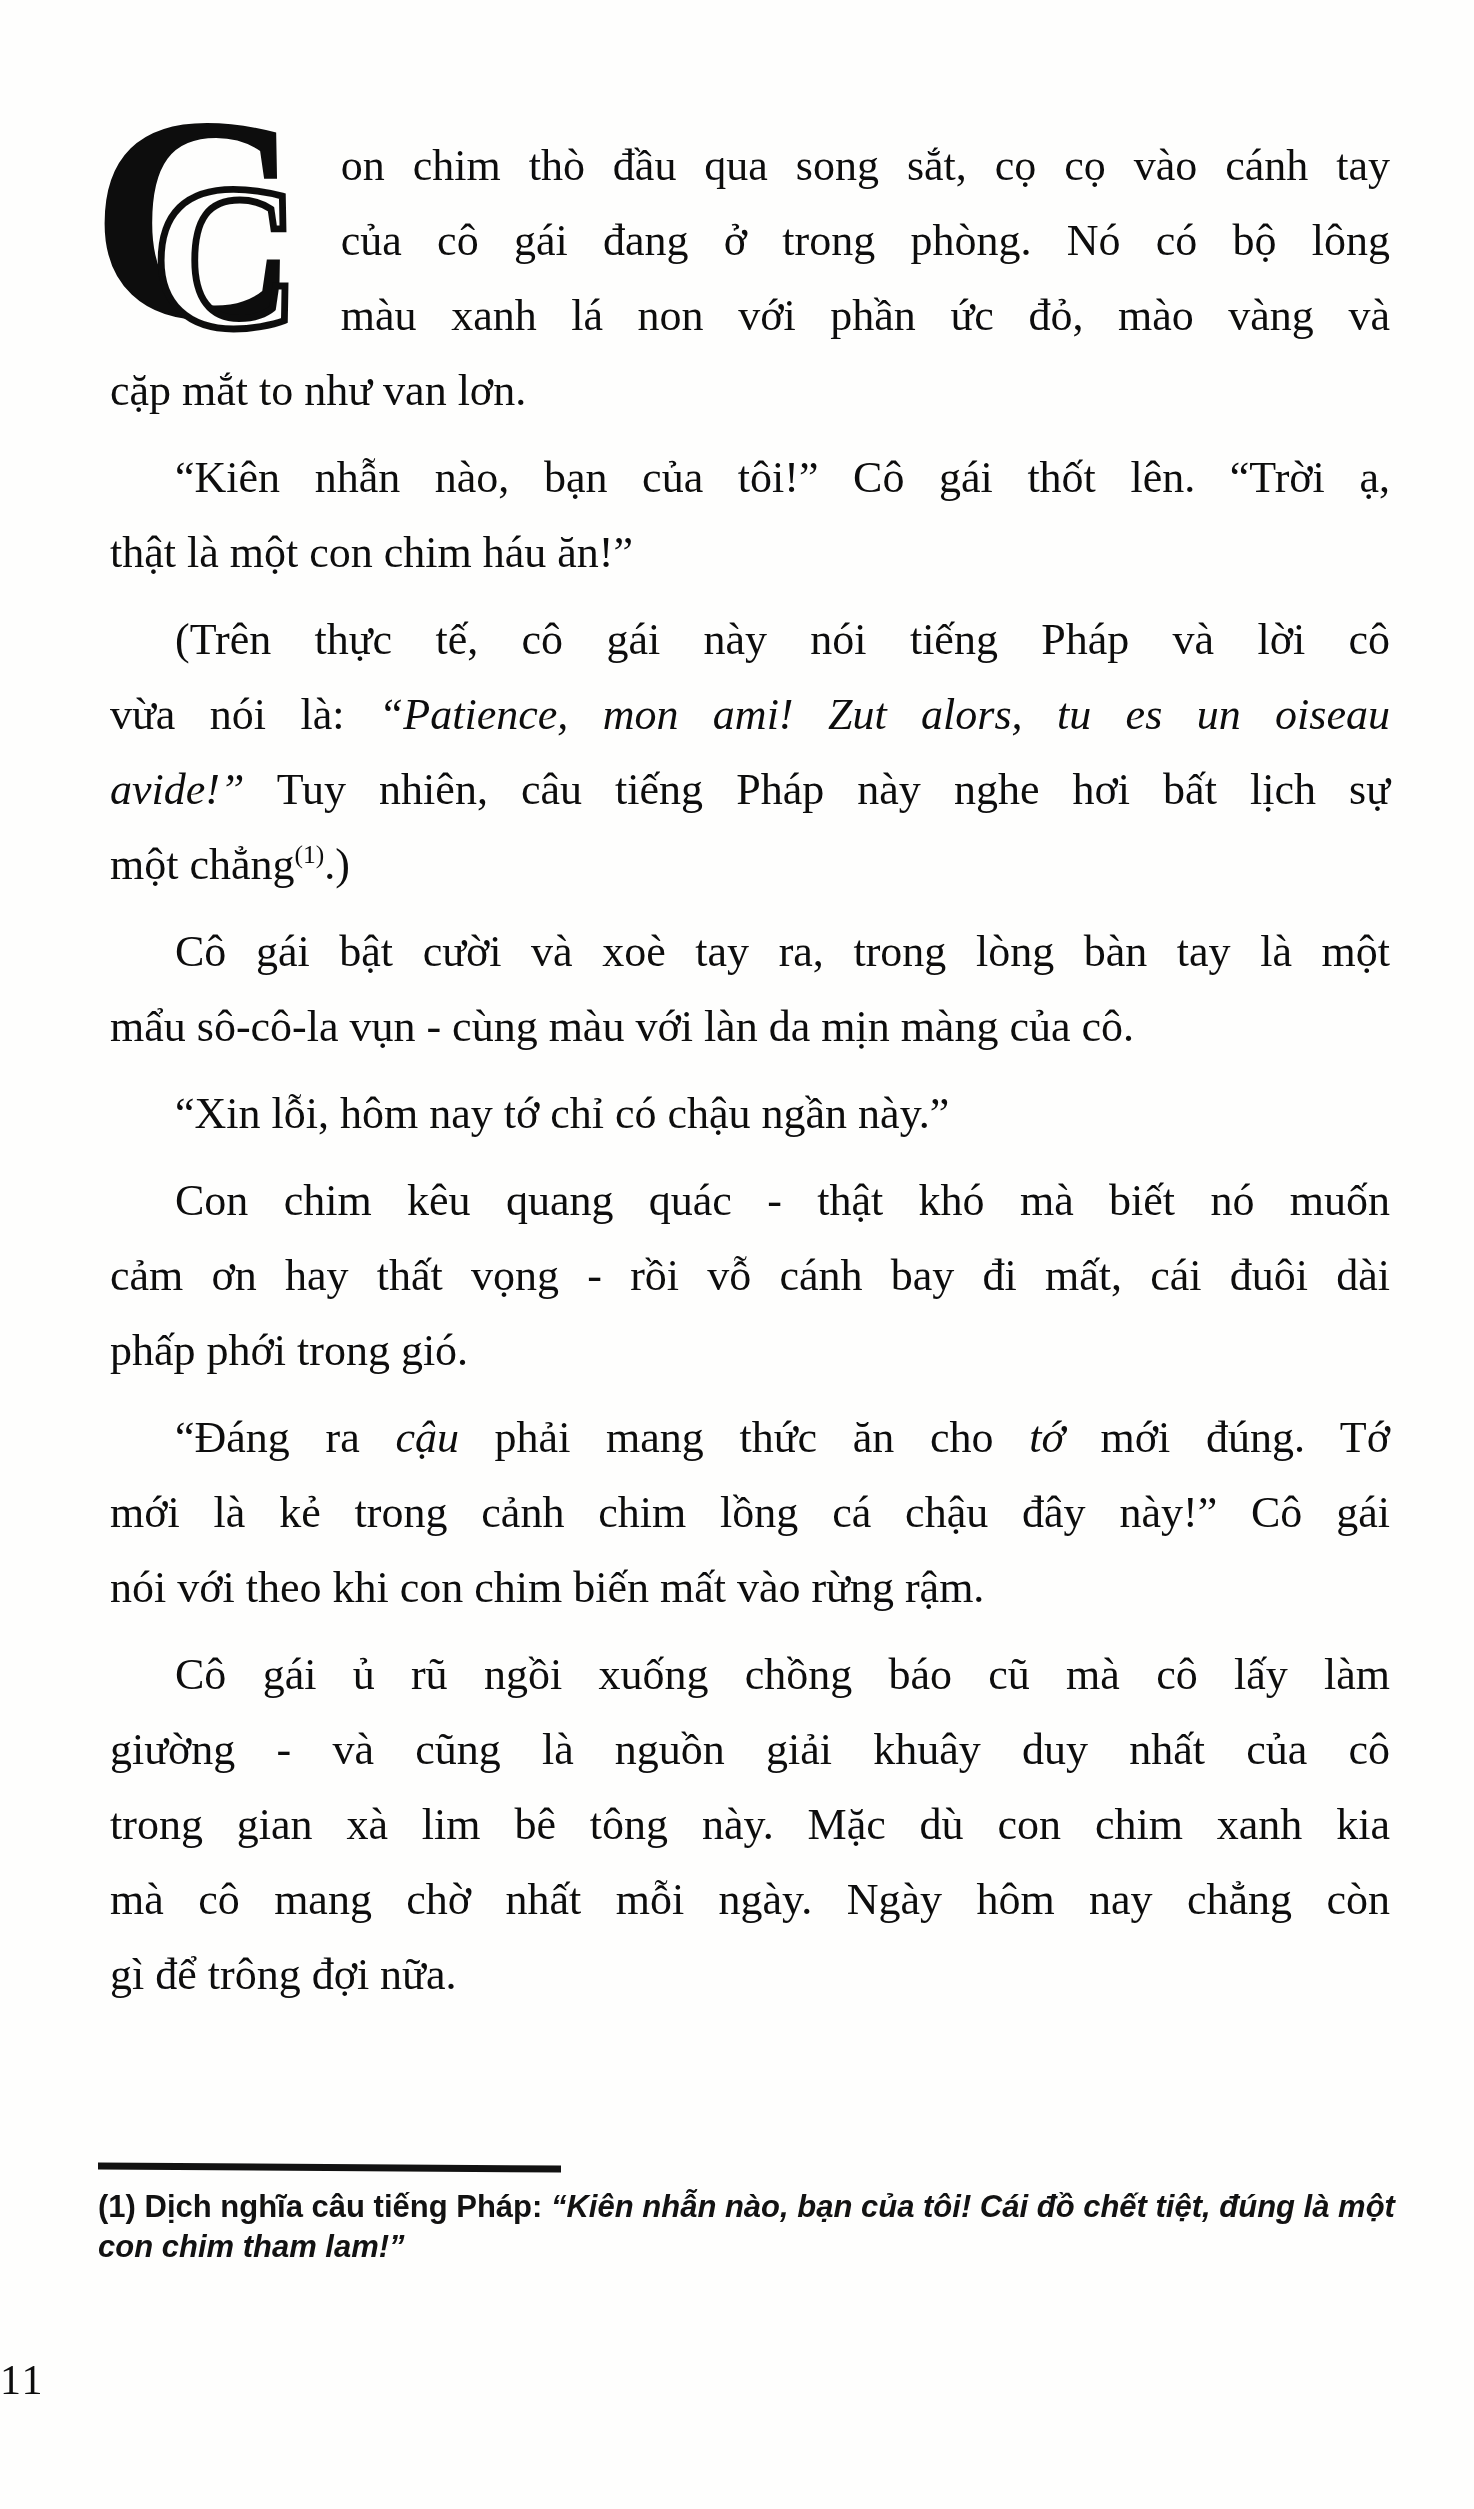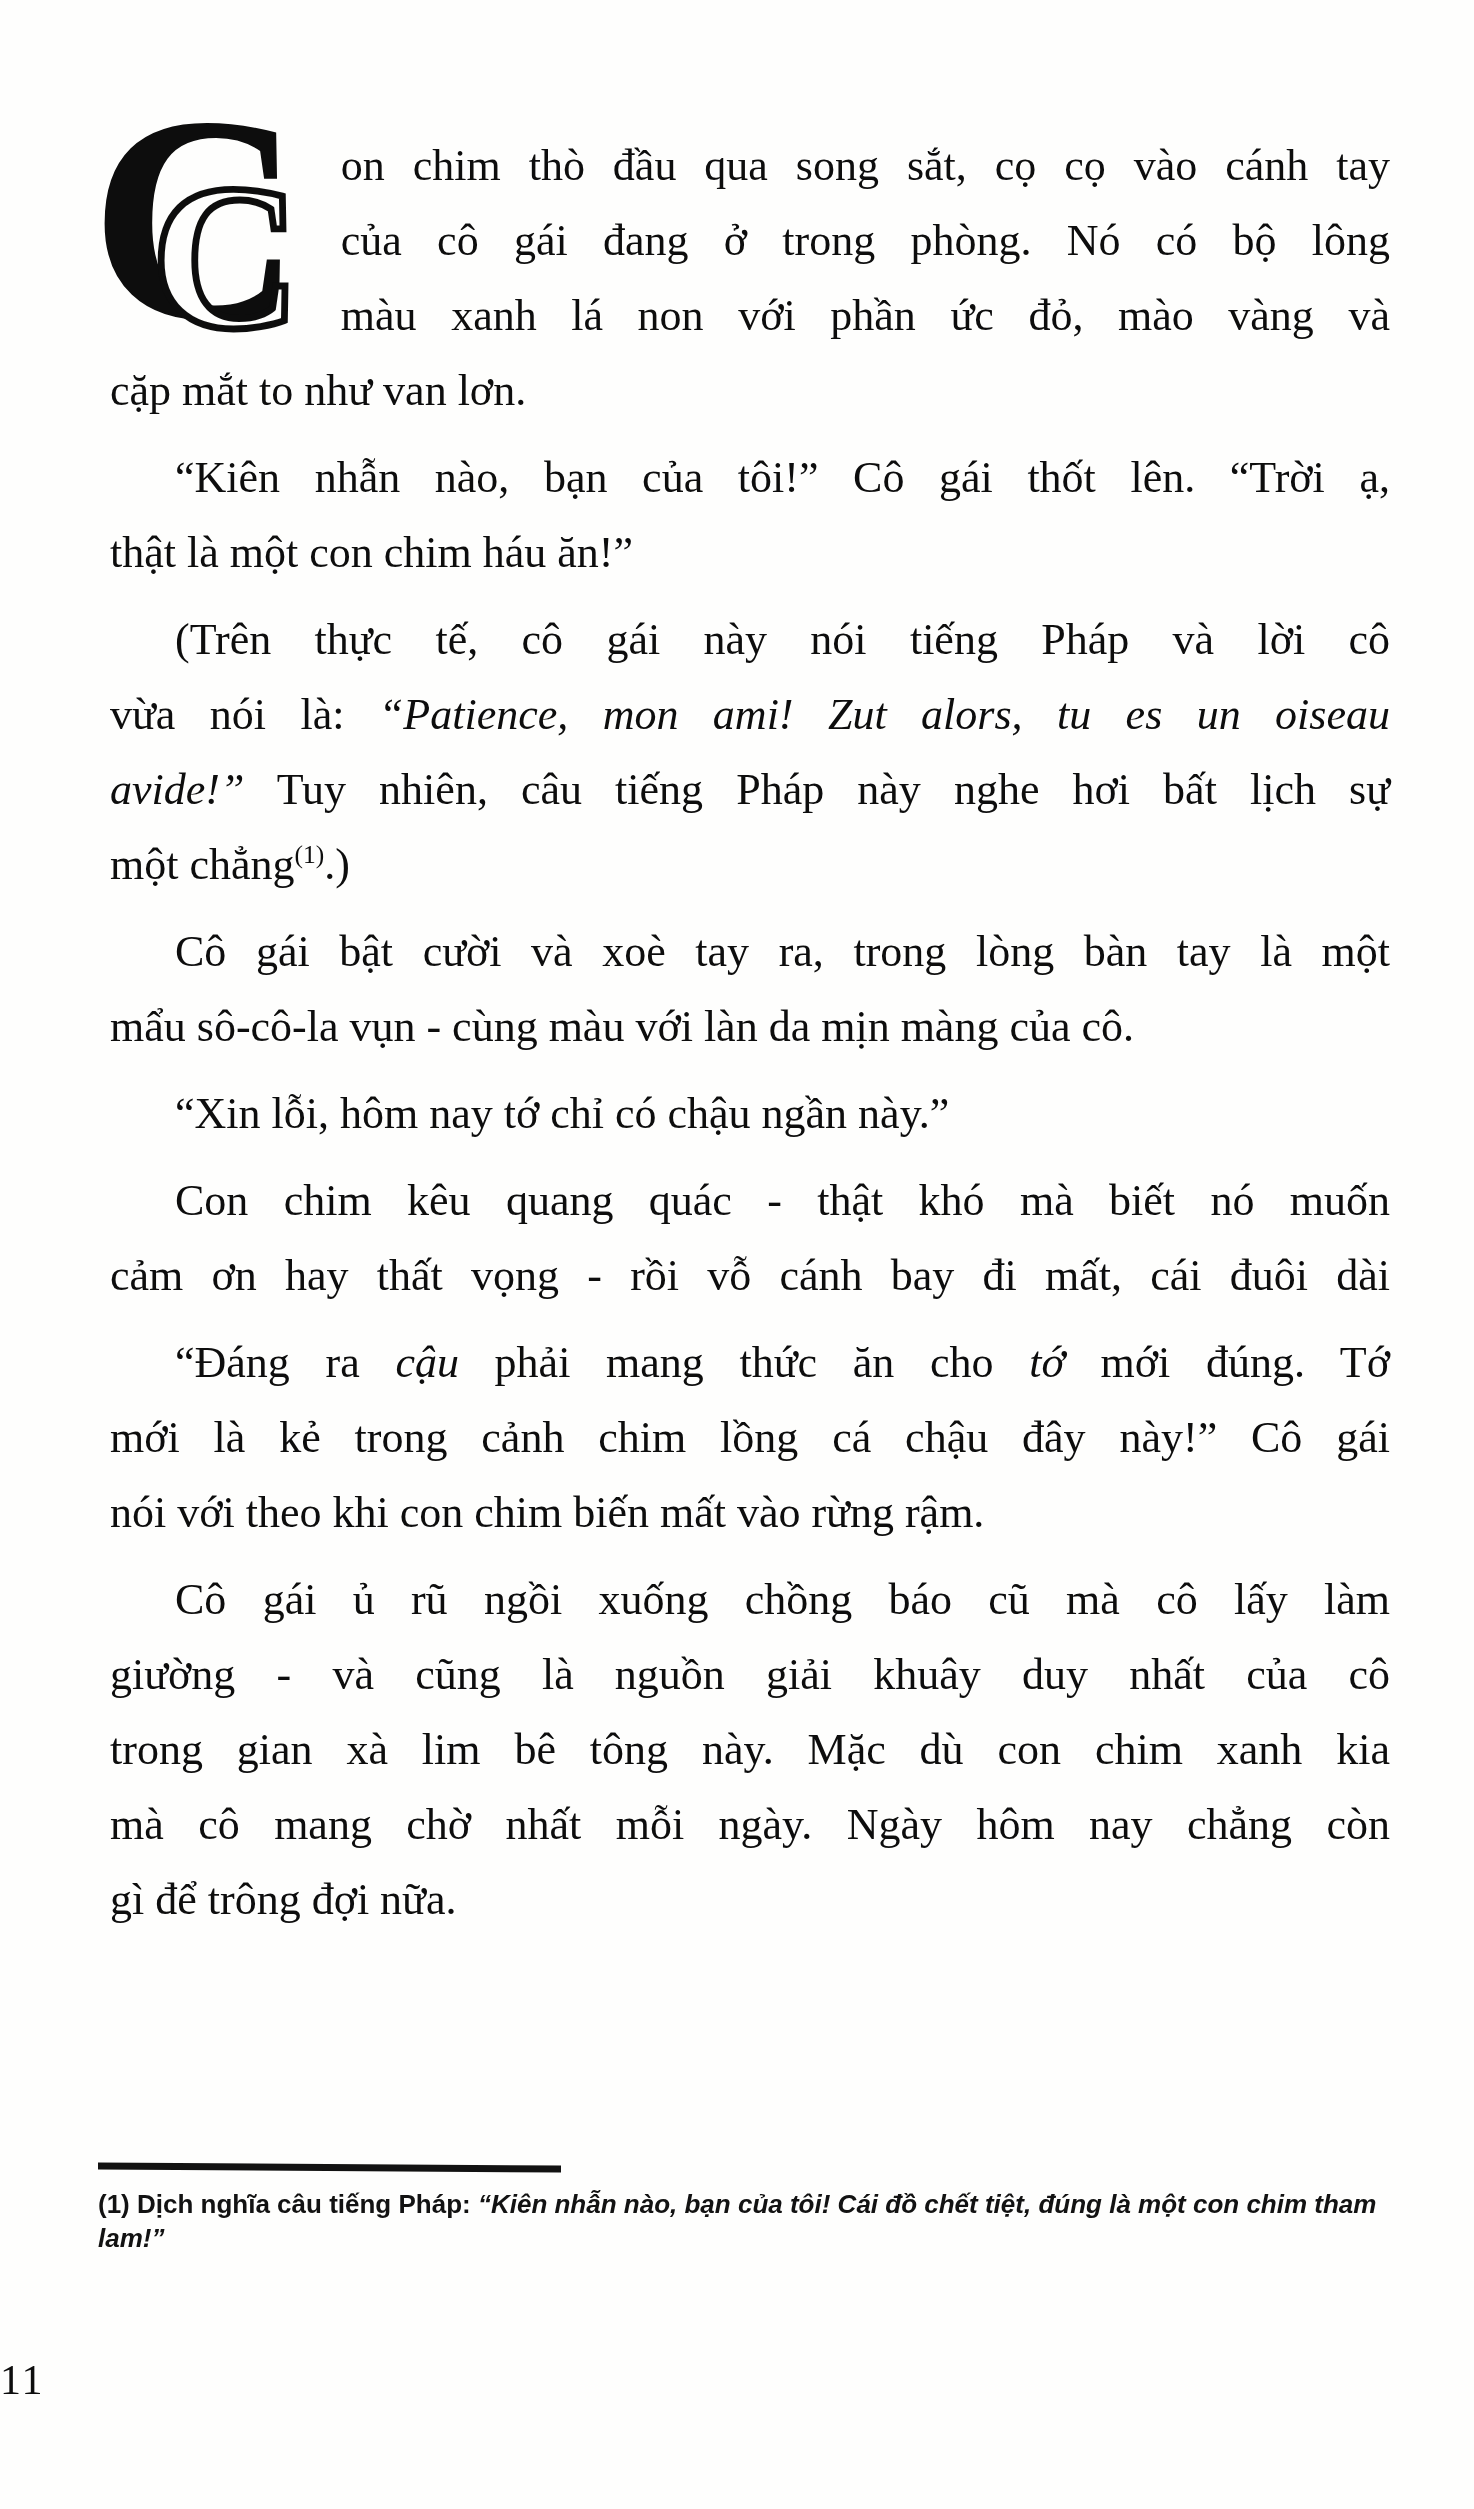--- a/index.html
+++ b/index.html
@@ -49,22 +49,22 @@
     font-family: "Liberation Serif", "DejaVu Serif", serif;
     font-weight: bold;
   }
   .footnote {
     position: absolute;
     left: 98px;
     top: 2164px;
     width: 1308px;
     font-family: "Liberation Sans", "DejaVu Sans", sans-serif;
     font-weight: bold;
-    font-size: 26px;
-    line-height: 34px;
+    font-size: 31px;
+    line-height: 40px;
     color: #121212;
   }
   .footnote-rule {
     width: 463px;
     height: 6.9px;
     background: #121212;
     margin-bottom: 15.7px;
     transform: rotate(0.4deg);
   }
   .footnote-quote { font-style: italic; }
@@ -110,20 +110,21 @@
       <div class="para">
         <div class="line indent"><span>Cô gái bật cười và xoè tay ra, trong lòng bàn tay là một</span></div>
         <div class="line end"><span>mẩu sô-cô-la vụn - cùng màu với làn da mịn màng của cô.</span></div>
       </div>
       <div class="para">
         <div class="line end indent"><span>“Xin lỗi, hôm nay tớ chỉ có chậu ngần này.”</span></div>
       </div>
       <div class="para">
         <div class="line indent"><span>Con chim kêu quang quác - thật khó mà biết nó muốn</span></div>
         <div class="line"><span>cảm ơn hay thất vọng - rồi vỗ cánh bay đi mất, cái đuôi dài</span></div>
+        <div class="line end"><span>phấp phới trong gió.</span></div>
       </div>
       <div class="para">
         <div class="line indent"><span>“Đáng ra </span><span class="seg-it">cậu</span><span> phải mang thức ăn cho </span><span class="seg-it">tớ</span><span> mới đúng. Tớ</span></div>
         <div class="line"><span>mới là kẻ trong cảnh chim lồng cá chậu đây này!” Cô gái</span></div>
         <div class="line end"><span>nói với theo khi con chim biến mất vào rừng rậm.</span></div>
       </div>
       <div class="para">
         <div class="line indent"><span>Cô gái ủ rũ ngồi xuống chồng báo cũ mà cô lấy làm</span></div>
         <div class="line"><span>giường - và cũng là nguồn giải khuây duy nhất của cô</span></div>
         <div class="line"><span>trong gian xà lim bê tông này. Mặc dù con chim xanh kia</span></div>

